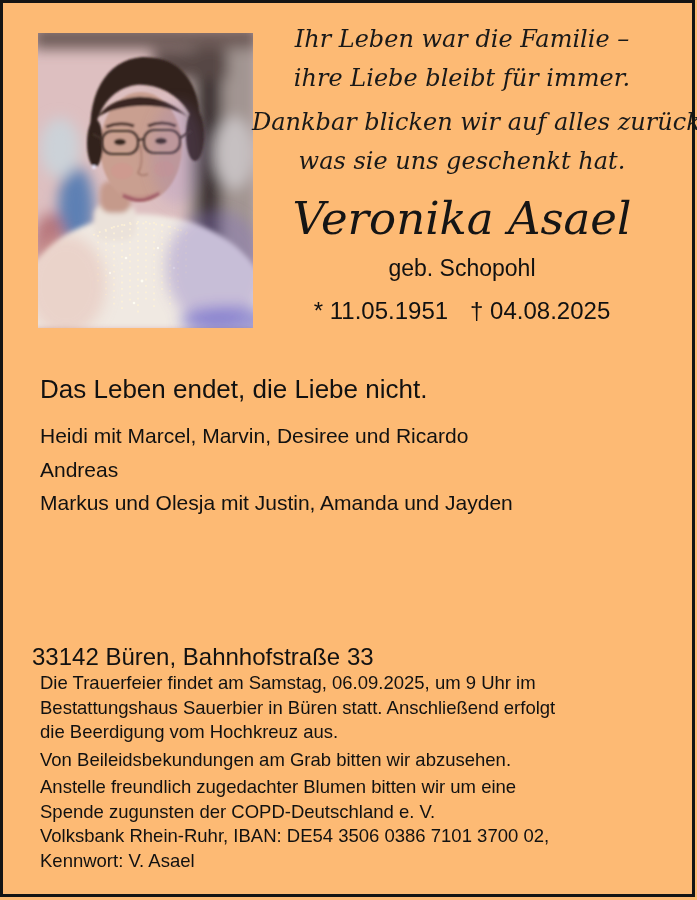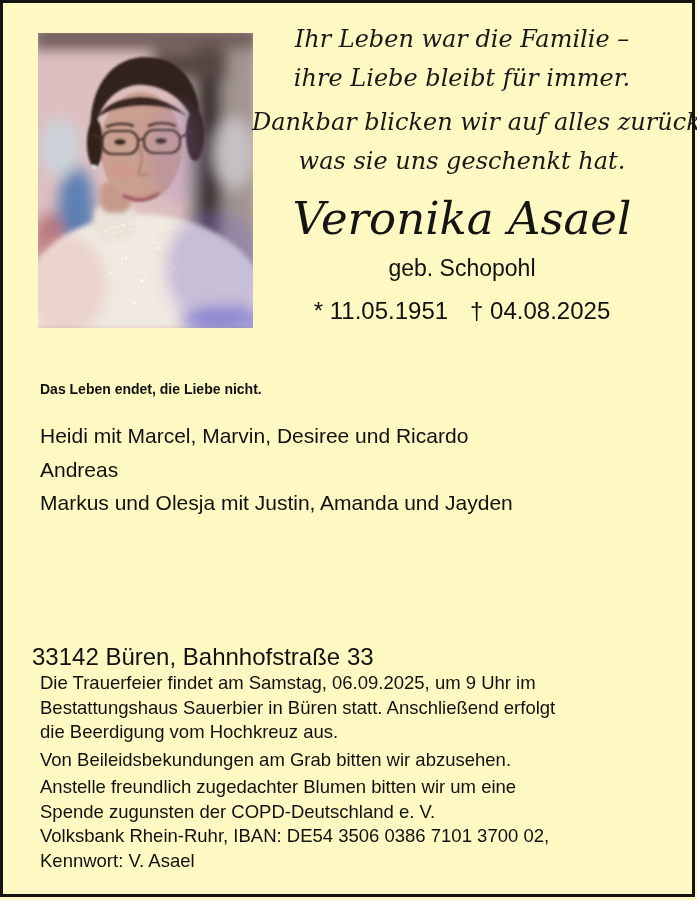--- a/index.html
+++ b/index.html
@@ -1,19 +1,19 @@
 <!DOCTYPE html>
 <html><head>
 <meta charset="utf-8">
 <style>
   html,body{margin:0;padding:0;background:#ffffff;}
   .page{
     position:relative;
     width:697px;height:900px;
-    background:#fef9c3;
+    background:#fdba74;
     font-family:"Liberation Sans",sans-serif;
     color:#111111;
     overflow:hidden;
   }
   .frame{
     position:absolute;left:0;top:0;right:2px;bottom:3px;
     border:3px solid #141414;
     pointer-events:none;
   }
   .photo{
@@ -42,21 +42,21 @@
     position:absolute;left:252px;top:253px;width:420px;
     font-size:23px;line-height:30px;text-align:center;
   }
   .life-dates{
     position:absolute;left:252px;top:295px;width:420px;
     font-size:24px;line-height:32px;text-align:center;white-space:nowrap;
   }
   .life-dates .death{margin-left:22px;}
   .motto{
     position:absolute;left:40px;top:376px;width:620px;
-    font-size:14px;font-weight:bold;line-height:27px;
+    font-size:26px;font-weight:normal;line-height:27px;
     white-space:nowrap;
   }
   .mourners{
     position:absolute;left:40px;top:419px;width:640px;
     font-size:21px;line-height:33.5px;
     white-space:nowrap;
   }
   .address{
     position:absolute;left:32px;top:610px;width:640px;
     font-size:24px;line-height:28px;white-space:nowrap;margin-top:33px;

